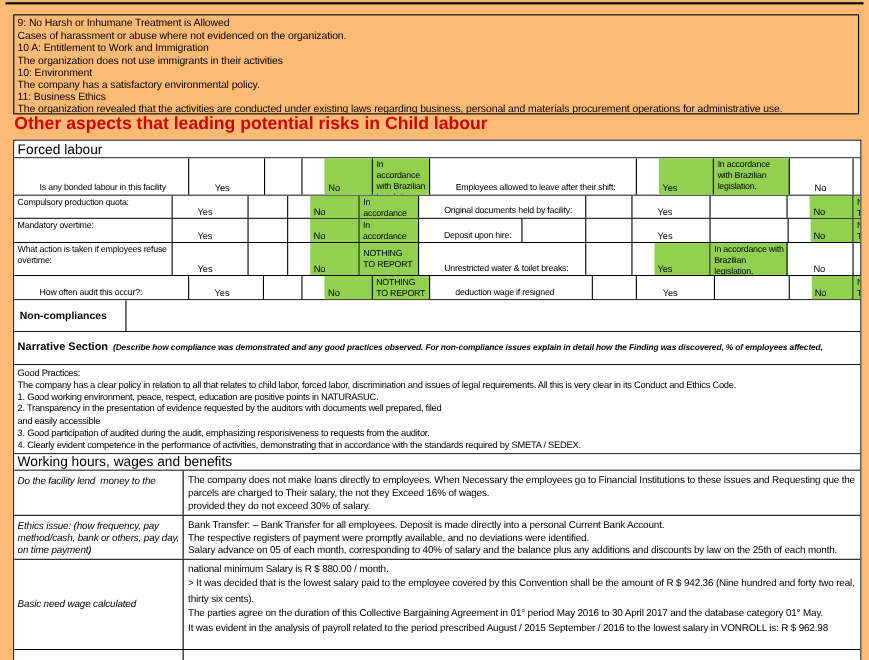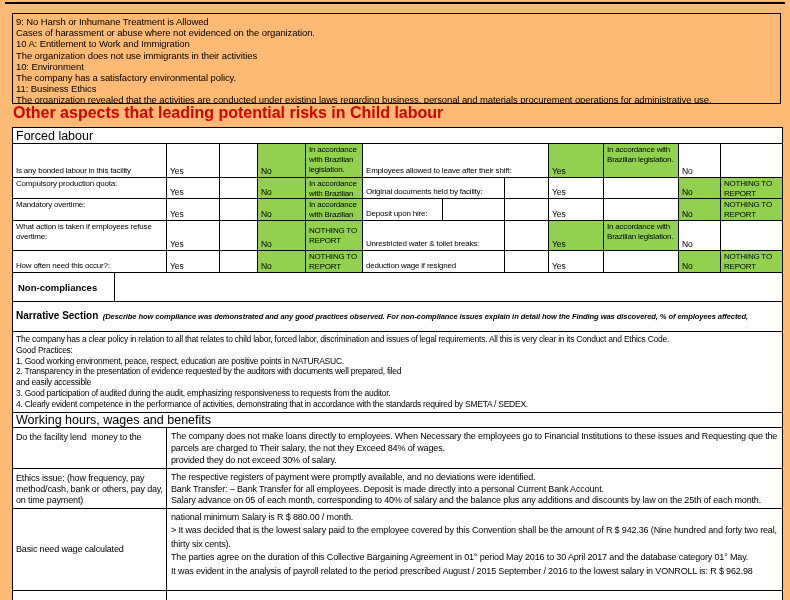--- a/index.html
+++ b/index.html
@@ -12,21 +12,21 @@
   .intro .ln{white-space:pre;font-size:9.5px;letter-spacing:-0.1px;line-height:11.2px;overflow:hidden;}
   
   .red-head{position:absolute;left:13px;top:104px;width:770px;height:21px;
             font-size:16px;font-weight:bold;color:#d40000;white-space:pre;}
   
   .sheet{position:absolute;left:12px;top:127px;width:769px;border:1px solid #000;background:#fff;box-sizing:content-box;}
   .row{display:flex;border-bottom:1px solid #000;box-sizing:border-box;background:#fff;}
   .cell{box-sizing:border-box;border-right:1px solid #000;padding:1px 3px;overflow:hidden;
         font-size:8px;letter-spacing:-0.2px;line-height:10px;display:flex;flex-direction:column;}
   .cell.last{border-right:none;flex:1;}
-  .bot{justify-content:flex-end;}
+  .bot{justify-content:flex-end;margin-left:20px;}
   .mid{justify-content:center;}
   .g{background:#92d050;}
   .wA{width:154px}.wB{width:53px}.wC{width:38px}.wD{width:48px}.wE{width:57px}
   .wF{width:186px}.wF1{width:142px}.wF2{width:44px}.wFa{width:80px}.wFb{width:62px}
   .wG{width:55px}.wH{width:75px}.wI{width:42px}
   .rh{height:16px}.r1{height:34px}.r2{height:21px}.r3{height:22px}.r4{height:30px}.r5{height:22px}
   .rnc{height:29px}.rnh{height:30px}.rnb{height:81px}
   .rwh{height:15px}.rw1{height:41px}.rw2{height:40px}.rw3{height:82px}
   .rstub{height:10px;border-bottom:none;}
   .title-cell{font-size:12.5px;letter-spacing:0;line-height:14px;padding:0 3px;justify-content:center;}
@@ -34,21 +34,21 @@
   .nc-label{width:102px;border-right:1px solid #000;box-sizing:border-box;padding:1px 5px;
             font-weight:bold;font-size:9.5px;letter-spacing:0;display:flex;flex-direction:column;justify-content:center;overflow:hidden;}
   .nc-rest{flex:1;}
   .narr-head{display:block;padding:3px 3px 0 3px;overflow:hidden;}
   .narr-title{font-weight:bold;font-size:10px;}
   .narr-hint{font-weight:bold;font-style:italic;font-size:7.6px;letter-spacing:-0.1px;line-height:12px;}
   .narr-body{display:block;padding:2px 3px;overflow:hidden;font-size:8.5px;letter-spacing:-0.25px;}
   .narr-body .ln{white-space:pre;line-height:10.8px;overflow:hidden;}
   .lbl-cell{width:154px;border-right:1px solid #000;box-sizing:border-box;padding:3px 3px;
             font-size:9px;letter-spacing:-0.15px;overflow:hidden;display:flex;flex-direction:column;}
-  .lbl-cell .ln{white-space:pre;line-height:13px;overflow:hidden;}
+  .lbl-cell .ln{white-space:pre;line-height:13px;overflow:hidden;font-style:italic;}
   .cnt-cell{flex:1;padding:2px 4px;font-size:9px;letter-spacing:-0.15px;overflow:hidden;display:flex;flex-direction:column;}
   .cnt-cell .ln{white-space:pre;line-height:13.4px;overflow:hidden;}
   .vcenter{justify-content:center;}
 </style>
 </head>
 <body>
 
 <div class="page">
 
   <div class="top-rule"></div>
@@ -122,21 +122,21 @@
       <div class="cell wE g mid">NOTHING TO REPORT</div>
       <div class="cell wF1 bot">Unrestricted water &amp; toilet breaks:</div>
       <div class="cell wF2"></div>
       <div class="cell wG g bot yn">Yes</div>
       <div class="cell wH g">In accordance with Brazilian legislation.</div>
       <div class="cell wI bot yn">No</div>
       <div class="cell last"></div>
     </div>
 
     <div class="row r5">
-      <div class="cell wA bot">How often need this occur?:</div>
+      <div class="cell wA bot">How often audit this occur?:</div>
       <div class="cell wB bot yn">Yes</div>
       <div class="cell wC"></div>
       <div class="cell wD g bot yn">No</div>
       <div class="cell wE g">NOTHING TO REPORT</div>
       <div class="cell wF1 bot">deduction wage if resigned</div>
       <div class="cell wF2"></div>
       <div class="cell wG bot yn">Yes</div>
       <div class="cell wH"></div>
       <div class="cell wI g bot yn">No</div>
       <div class="cell last g">NOTHING TO REPORT</div>
@@ -146,53 +146,53 @@
       <div class="nc-label">Non-compliances</div>
       <div class="nc-rest"></div>
     </div>
 
     <div class="row rnh narr-head">
       <span class="narr-title">Narrative Section</span>
       <span class="narr-hint">(Describe how compliance was demonstrated and any good practices observed.  For non-compliance issues explain in detail how the Finding was discovered, % of employees affected, frequency of occurrence, etc. Include relevant employee &amp; management testimony. Cite local laws for all Findings.)</span>
     </div>
 
     <div class="row rnb narr-body">
+        <div class="ln">Good Practices:</div>
         <div class="ln">The company has a clear policy in relation to all that relates to child labor, forced labor, discrimination and issues of legal requirements. All this is very clear in its Conduct and Ethics Code.</div>
-        <div class="ln">Good Practices:</div>
         <div class="ln">1. Good working environment, peace, respect, education are positive points in NATURASUC.</div>
         <div class="ln">2. Transparency in the presentation of evidence requested by the auditors with documents well prepared, filed</div>
         <div class="ln">and easily accessible</div>
         <div class="ln">3. Good participation of audited during the audit, emphasizing responsiveness to requests from the auditor.</div>
         <div class="ln">4. Clearly evident competence in the performance of activities, demonstrating that in accordance with the standards required by SMETA / SEDEX.</div>
       </div>
 
     <div class="row rwh">
       <div class="cell last title-cell">Working hours, wages and benefits</div>
     </div>
 
     <div class="row rw1">
       <div class="lbl-cell">
           <div class="ln">Do the facility lend  money to the</div>
         </div>
       <div class="cnt-cell">
           <div class="ln">The company does not make loans directly to employees. When Necessary the employees go to Financial Institutions to these issues and Requesting que the</div>
-          <div class="ln">parcels are charged to Their salary, the not they Exceed 84% of wages.</div>
+          <div class="ln">parcels are charged to Their salary, the not they Exceed 16% of wages.</div>
           <div class="ln">provided they do not exceed 30% of salary.</div>
         </div>
     </div>
 
     <div class="row rw2">
       <div class="lbl-cell">
           <div class="ln">Ethics issue: (how frequency, pay</div>
           <div class="ln">method/cash, bank or others, pay day,</div>
           <div class="ln">on time payment)</div>
         </div>
       <div class="cnt-cell">
+          <div class="ln">Bank Transfer: – Bank Transfer for all employees. Deposit is made directly into a personal Current Bank Account.</div>
           <div class="ln">The respective registers of payment were promptly available, and no deviations were identified.</div>
-          <div class="ln">Bank Transfer: – Bank Transfer for all employees. Deposit is made directly into a personal Current Bank Account.</div>
           <div class="ln">Salary advance on 05 of each month, corresponding to 40% of salary and the balance plus any additions and discounts by law on the 25th of each month.</div>
         </div>
     </div>
 
     <div class="row rw3">
       <div class="lbl-cell vcenter">
           <div class="ln">Basic need wage calculated</div>
         </div>
       <div class="cnt-cell">
           <div class="ln">national minimum Salary is R $ 880.00 / month.</div>

